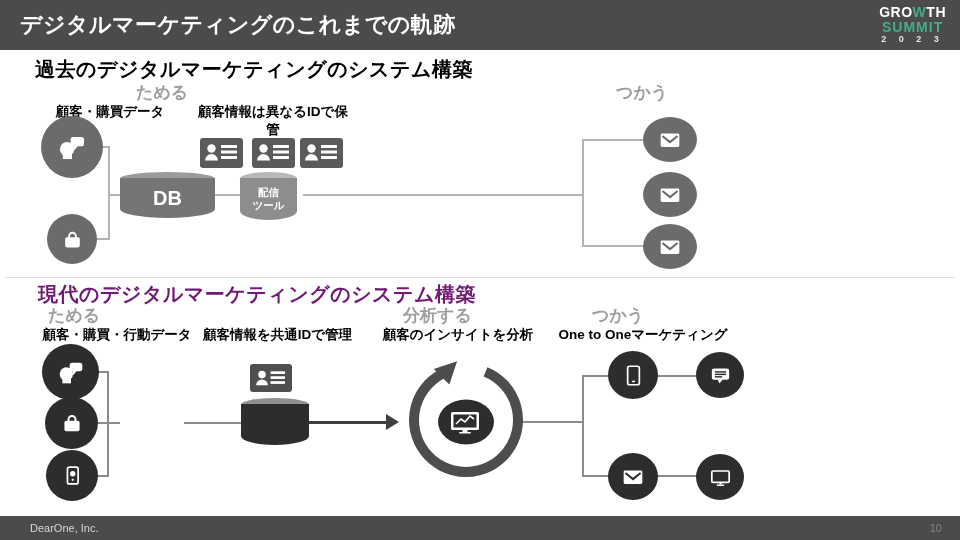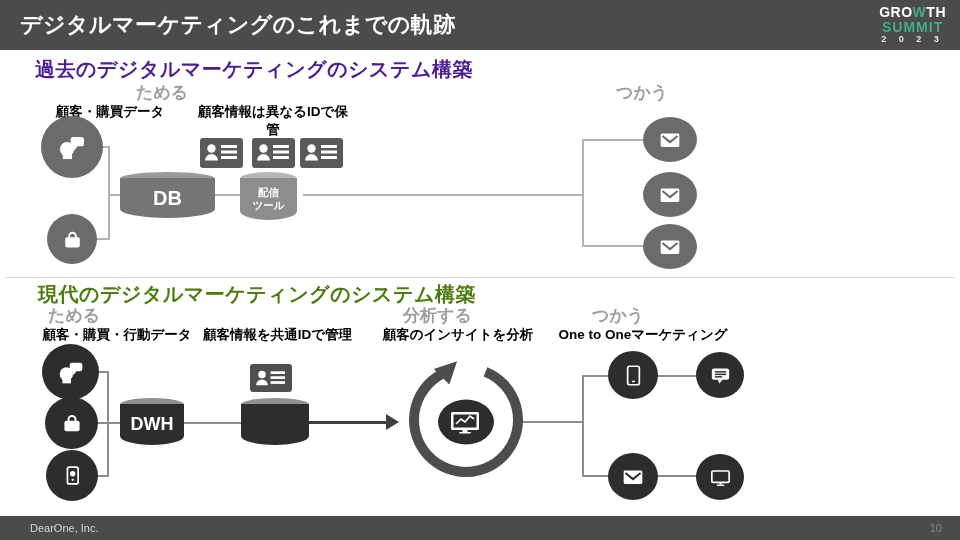--- a/index.html
+++ b/index.html
@@ -51,21 +51,21 @@
 
   <div class="titlebar">
     <div class="title">デジタルマーケティングのこれまでの軌跡</div>
     <div class="logo">
       <div class="l1"><span>GRO</span><span class="w">W</span><span>TH</span></div>
       <div class="l2">SUMMIT</div>
       <div class="l3">2 0 2 3</div>
     </div>
   </div>
 
-  <div class="sec-title" style="left:35px;top:56px;color:#4c1d95;">過去のデジタルマーケティングのシステム構築</div>
+  <div class="sec-title" style="left:35px;top:56px;color:#000000;">過去のデジタルマーケティングのシステム構築</div>
   <div class="step" style="left:136px;top:81px;width:100px;">ためる</div>
   <div class="step" style="left:616px;top:81px;width:100px;">つかう</div>
   <div class="cap" style="left:35px;top:103px;width:150px;">顧客・購買データ</div>
   <div class="cap" style="left:192px;top:103px;width:162px;">顧客情報は異なるIDで保管</div>
 
   <div class="lineh ln1" style="left:98px;top:146px;width:12px;"></div>
   <div class="lineh ln1" style="left:95px;top:238px;width:15px;"></div>
   <div class="linev ln1" style="left:108px;top:146px;height:94px;"></div>
   <div class="lineh ln1" style="left:108px;top:194px;width:14px;"></div>
   <div class="lineh ln1" style="left:187px;top:194px;width:53px;"></div>
@@ -163,21 +163,21 @@
     <span>
         <svg width="28" height="28" viewBox="0 0 24 24">
           <rect x="4" y="6.5" width="16" height="11.5" rx="1.2" fill="#ffffff"></rect>
           <polyline points="5.5,8.5 12,13.8 18.5,8.5" stroke="#6b6b6b" stroke-width="1.7" fill="none"></polyline>
         </svg>
       </span>
   </div>
 
   <div class="divider"></div>
 
-  <div class="sec-title" style="left:38px;top:281px;color:#4d7c0f;">現代のデジタルマーケティングのシステム構築</div>
+  <div class="sec-title" style="left:38px;top:281px;color:#701a75;">現代のデジタルマーケティングのシステム構築</div>
 
   <div class="step" style="left:48px;top:304px;width:100px;">ためる</div>
   <div class="step" style="left:403px;top:304px;width:110px;">分析する</div>
   <div class="step" style="left:592px;top:304px;width:100px;">つかう</div>
 
   <div class="cap" style="left:38px;top:326px;width:158px;">顧客・購買・行動データ</div>
   <div class="cap" style="left:200px;top:326px;width:155px;">顧客情報を共通IDで管理</div>
   <div class="cap" style="left:380px;top:326px;width:156px;">顧客のインサイトを分析</div>
   <div class="cap" style="left:558px;top:326px;width:170px;">One to Oneマーケティング</div>
 
@@ -218,25 +218,20 @@
   <div class="circ c-s2" style="left:46px;top:450px;width:52px;height:51px;">
     <span>
       <svg width="27" height="27" viewBox="0 0 24 24">
           <rect x="7.5" y="4.5" width="9.5" height="15" rx="1.8" stroke="#ffffff" stroke-width="1.5" fill="none"></rect>
           <circle cx="12.2" cy="10.5" r="2.4" fill="#ffffff"></circle>
           <circle cx="12.2" cy="15.8" r="1" fill="#ffffff"></circle>
         </svg>
     </span>
   </div>
 
-  <div class="cyl" style="left:120px;top:398px;width:64px;height:47px;">
-    <div class="top" style="background:#909090;"></div>
-    <div class="body" style="background:#2d2d2d;"></div>
-    <div class="lbl" style="font-size:18px;">DWH</div>
-  </div>
 
   <div class="card s2" style="left:250px;top:364px;width:42px;height:28px;">
     <svg width="40" height="27" viewBox="0 0 42 30">
         <g fill="#ffffff">
           <circle cx="11" cy="10.5" r="4.2"></circle>
           <path d="M4.5,22.5 a6.5,6.5 0 0 1 13,0 z"></path>
           <rect x="20.5" y="7" width="16" height="3"></rect>
           <rect x="20.5" y="12.5" width="16" height="3"></rect>
           <rect x="20.5" y="18" width="16" height="3"></rect>
         </g>

